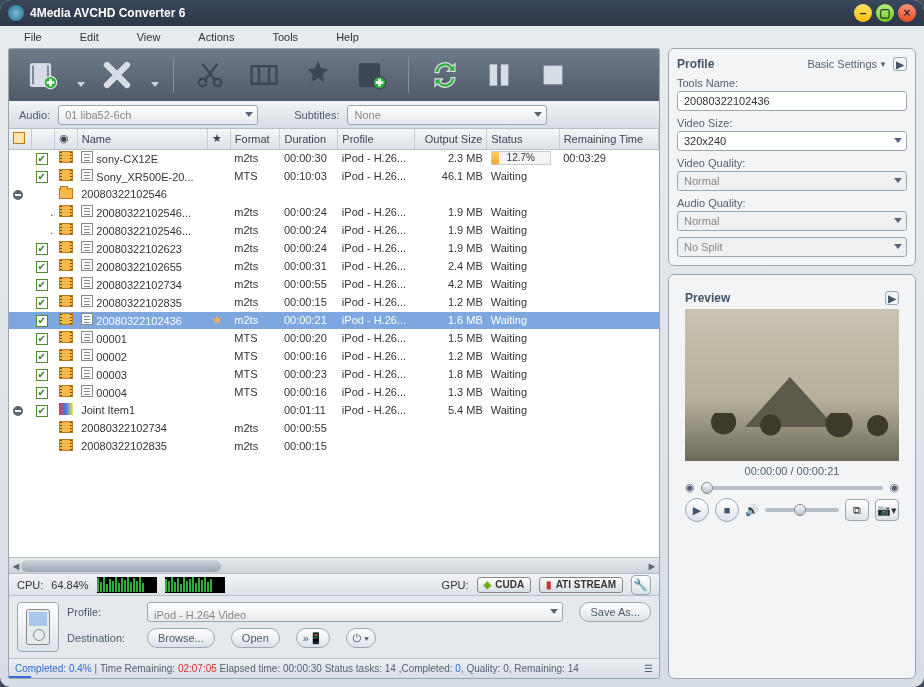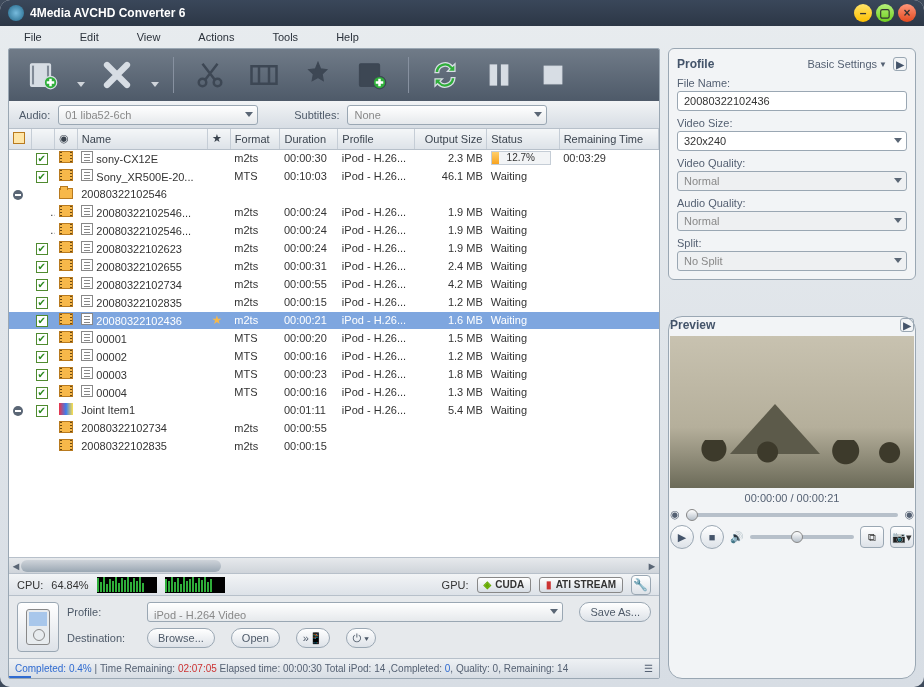--- a/index.html
+++ b/index.html
@@ -99,21 +99,21 @@
   
   .panel{background:#f2f4f6;border:1px solid #9aa7b3;border-radius:6px;padding:8px;display:flex;flex-direction:column;gap:6px;}
   .panel-head{display:flex;align-items:center;color:#44546a;font-weight:bold;font-size:12px;gap:6px;}
   .panel-head .expand{width:14px;height:14px;border:1px solid #9aa7b3;border-radius:3px;display:flex;align-items:center;justify-content:center;font-size:10px;margin-left:auto;}
   .field{display:flex;flex-direction:column;gap:2px;}
   .field label{color:#556173;}
   .input{height:20px;border:1px solid #9aa7b3;border-radius:3px;background:#fff;padding:0 6px;display:flex;align-items:center;color:#333;position:relative;}
   .input.combo-like::after{content:"";position:absolute;right:4px;top:6px;width:0;height:0;border-left:4px solid transparent;border-right:4px solid transparent;border-top:5px solid #5a6675;}
   .input.disabled{background:#eef0f2;color:#888;}
 
-  .preview{background:#f2f4f6;border:1px solid #9aa7b3;border-radius:14px;padding:1px;display:flex;flex-direction:column;gap:4px;flex:1;margin-top:28px;}
+  .preview{background:#f2f4f6;border:1px solid #9aa7b3;border-radius:6px;padding:16px;display:flex;flex-direction:column;gap:4px;flex:1;}
   .preview-canvas{height:152px;background:#000;display:flex;align-items:center;justify-content:center;}
   .scene{width:100%;height:100%;position:relative;background:linear-gradient(#c8c2b0 0%,#b5af9b 60%,#6b6a58 100%);}
   .mountain{position:absolute;bottom:34px;left:60px;width:90px;height:50px;background:#5c5a4a;clip-path:polygon(50% 0,100% 100%,0 100%);}
   .trees{position:absolute;bottom:18px;left:0;right:0;height:30px;background:
     radial-gradient(circle at 18% 30%,#3d3a2b 12px,transparent 13px),
     radial-gradient(circle at 40% 40%,#3d3a2b 10px,transparent 11px),
     radial-gradient(circle at 72% 36%,#3d3a2b 13px,transparent 14px),
     radial-gradient(circle at 90% 42%,#3d3a2b 10px,transparent 11px);}
   .timebar{display:flex;align-items:center;gap:6px;color:#556173;}
   .timebar .slider{flex:1;height:4px;background:#b7c0ca;border-radius:2px;position:relative;}
@@ -539,21 +539,21 @@
 
       <div class="statusbar">
         <div class="underline"></div>
         <span class="blue">Completed:</span>&nbsp;
         <span class="blue">0.4%</span>
         &nbsp;|&nbsp;
         <span>Time Remaining:</span>&nbsp;
         <span class="red">02:07:05</span>&nbsp;
         <span>Elapsed time:</span>&nbsp;
         <span>00:00:30</span>&nbsp;
-        <span>Total iPod:</span>&nbsp;
+        <span>Status tasks:</span>&nbsp;
         <span>14</span>&nbsp;
         <span>,Completed:</span>&nbsp;
         <span class="blue">0</span>
         <span>, Quality:</span>&nbsp;
         <span>0</span>
         <span>, Remaining:</span>&nbsp;
         <span>14</span>
         <span style="flex:1"></span>
         <span>☰</span>
       </div>
@@ -561,21 +561,21 @@
 
     <div class="right">
       <div class="panel">
         <div class="panel-head">
           <span>Profile</span>
           <span style="flex:1"></span>
           <span class="basic-link">Basic Settings</span>
           <span class="expand">▶</span>
         </div>
         <div class="field">
-            <label>File Name:</label>
+            <label>Tools Name:</label>
           <div class="input">
               <span>20080322102436</span>
             </div>
           </div>
         <div class="field">
             <label>Video Size:</label>
           <div class="input combo-like">
               <span>320x240</span>
             </div>
           </div>
@@ -585,21 +585,20 @@
               <span>Normal</span>
             </div>
           </div>
         <div class="field">
             <label>Audio Quality:</label>
           <div class="input combo-like disabled">
               <span>Normal</span>
             </div>
           </div>
         <div class="field">
-            <label>Split:</label>
           <div class="input combo-like disabled">
               <span>No Split</span>
             </div>
           </div>
       </div>
 
       <div class="preview">
         <div class="panel-head">
           <span>Preview</span>
           <span class="expand">▶</span>

